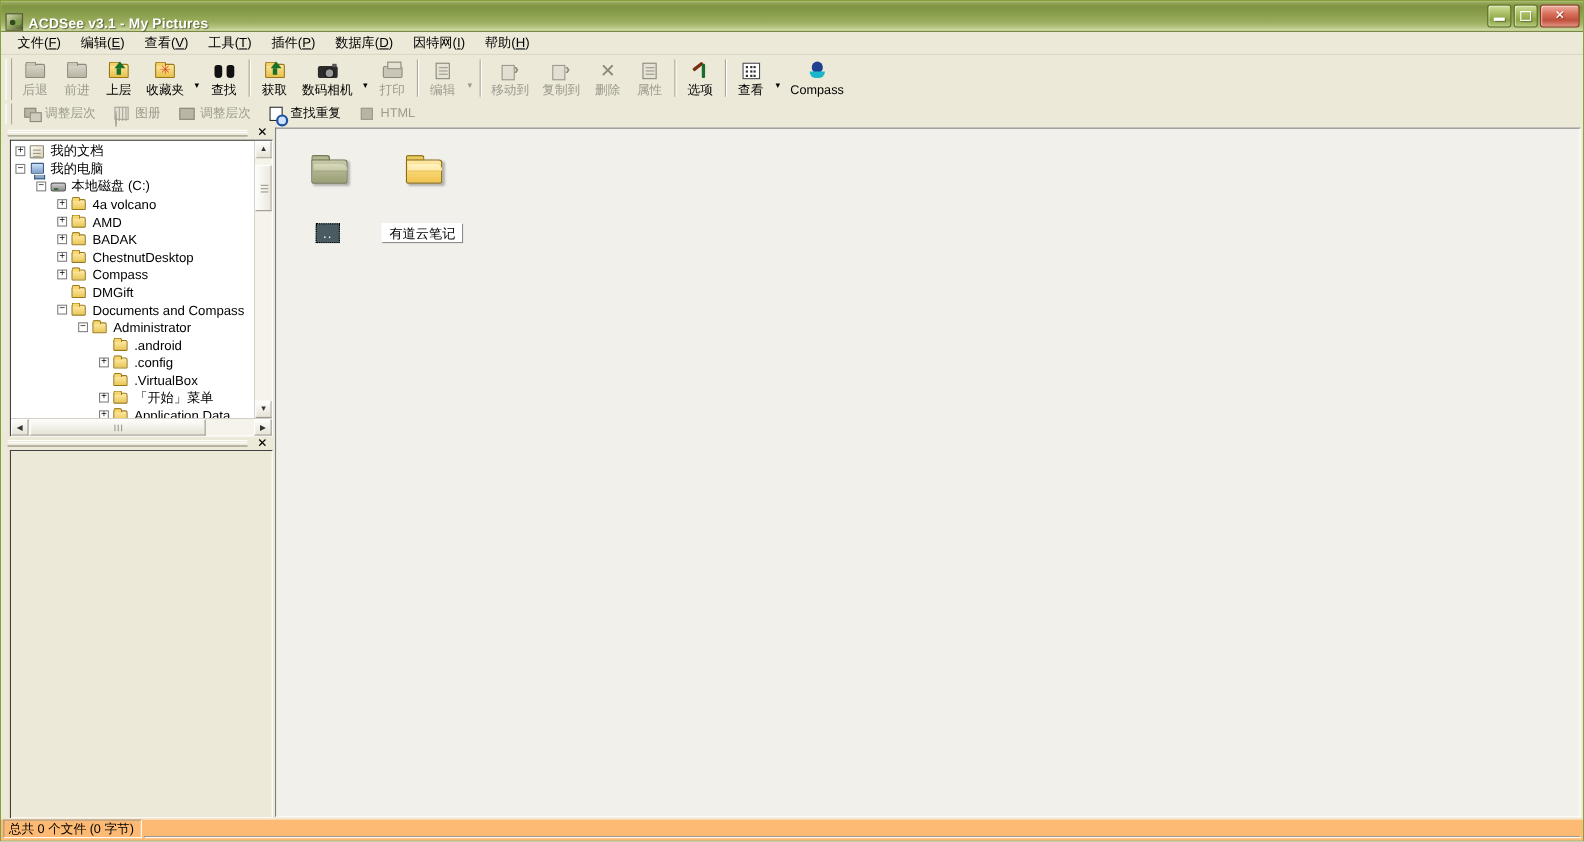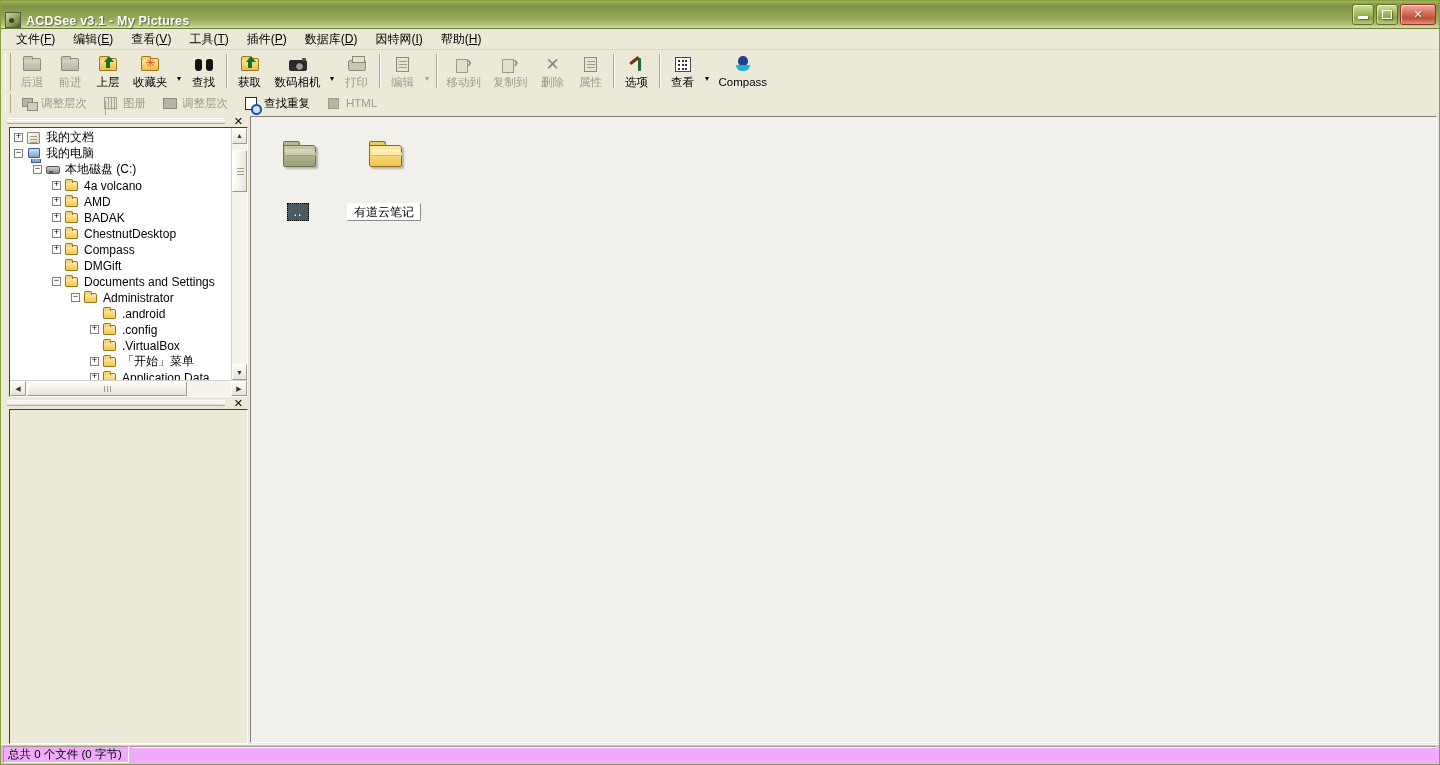--- a/index.html
+++ b/index.html
@@ -517,22 +517,22 @@
     color: #000;
   }
   .thumb-cell.selected .thumb-label {
     background: #4a5c62; color: #fff;
     border: 1px dotted #000;
     letter-spacing: 1px;
   }
 
   
   .statusbar {
-    height: 20px; flex: 0 0 auto; display: flex; align-items: flex-start;
-    background: #f0abfc; padding: 1px 2px 2px 2px; gap: 2px;
+    height: 20px; flex: 0 0 auto; display: flex; align-items: flex-end;
+    background: #fdba74; padding: 1px 2px 2px 2px; gap: 2px;
     border-top: 1px solid #f7f5ec;
   }
   .sb-panel {
     border: 1px solid; border-color: #9d9a8e #fff #fff #9d9a8e;
     display: flex; align-items: center; padding: 0 4px;
     font-size: 11.5px; color: #000; white-space: nowrap;
   }
   .sb-panel.p1 { flex: 0 0 126px; }
   .sb-panel.p2 { flex: 1 1 auto; }
 </style>
@@ -817,21 +817,21 @@
                     <span class="fdr-y"></span>
                   </span>
                 <span>DMGift</span>
               </div>
 
               <div class="tnode" style="padding-left:40px">
                 <span class="texp">−</span>
                 <span class="tico">
                     <span class="fdr-y"></span>
                   </span>
-                <span>Documents and Settings</span>
+                <span>Documents and Compass</span>
               </div>
 
               <div class="tnode" style="padding-left:59px">
                 <span class="texp">−</span>
                 <span class="tico">
                     <span class="fdr-y"></span>
                   </span>
                 <span>Administrator</span>
               </div>
 

